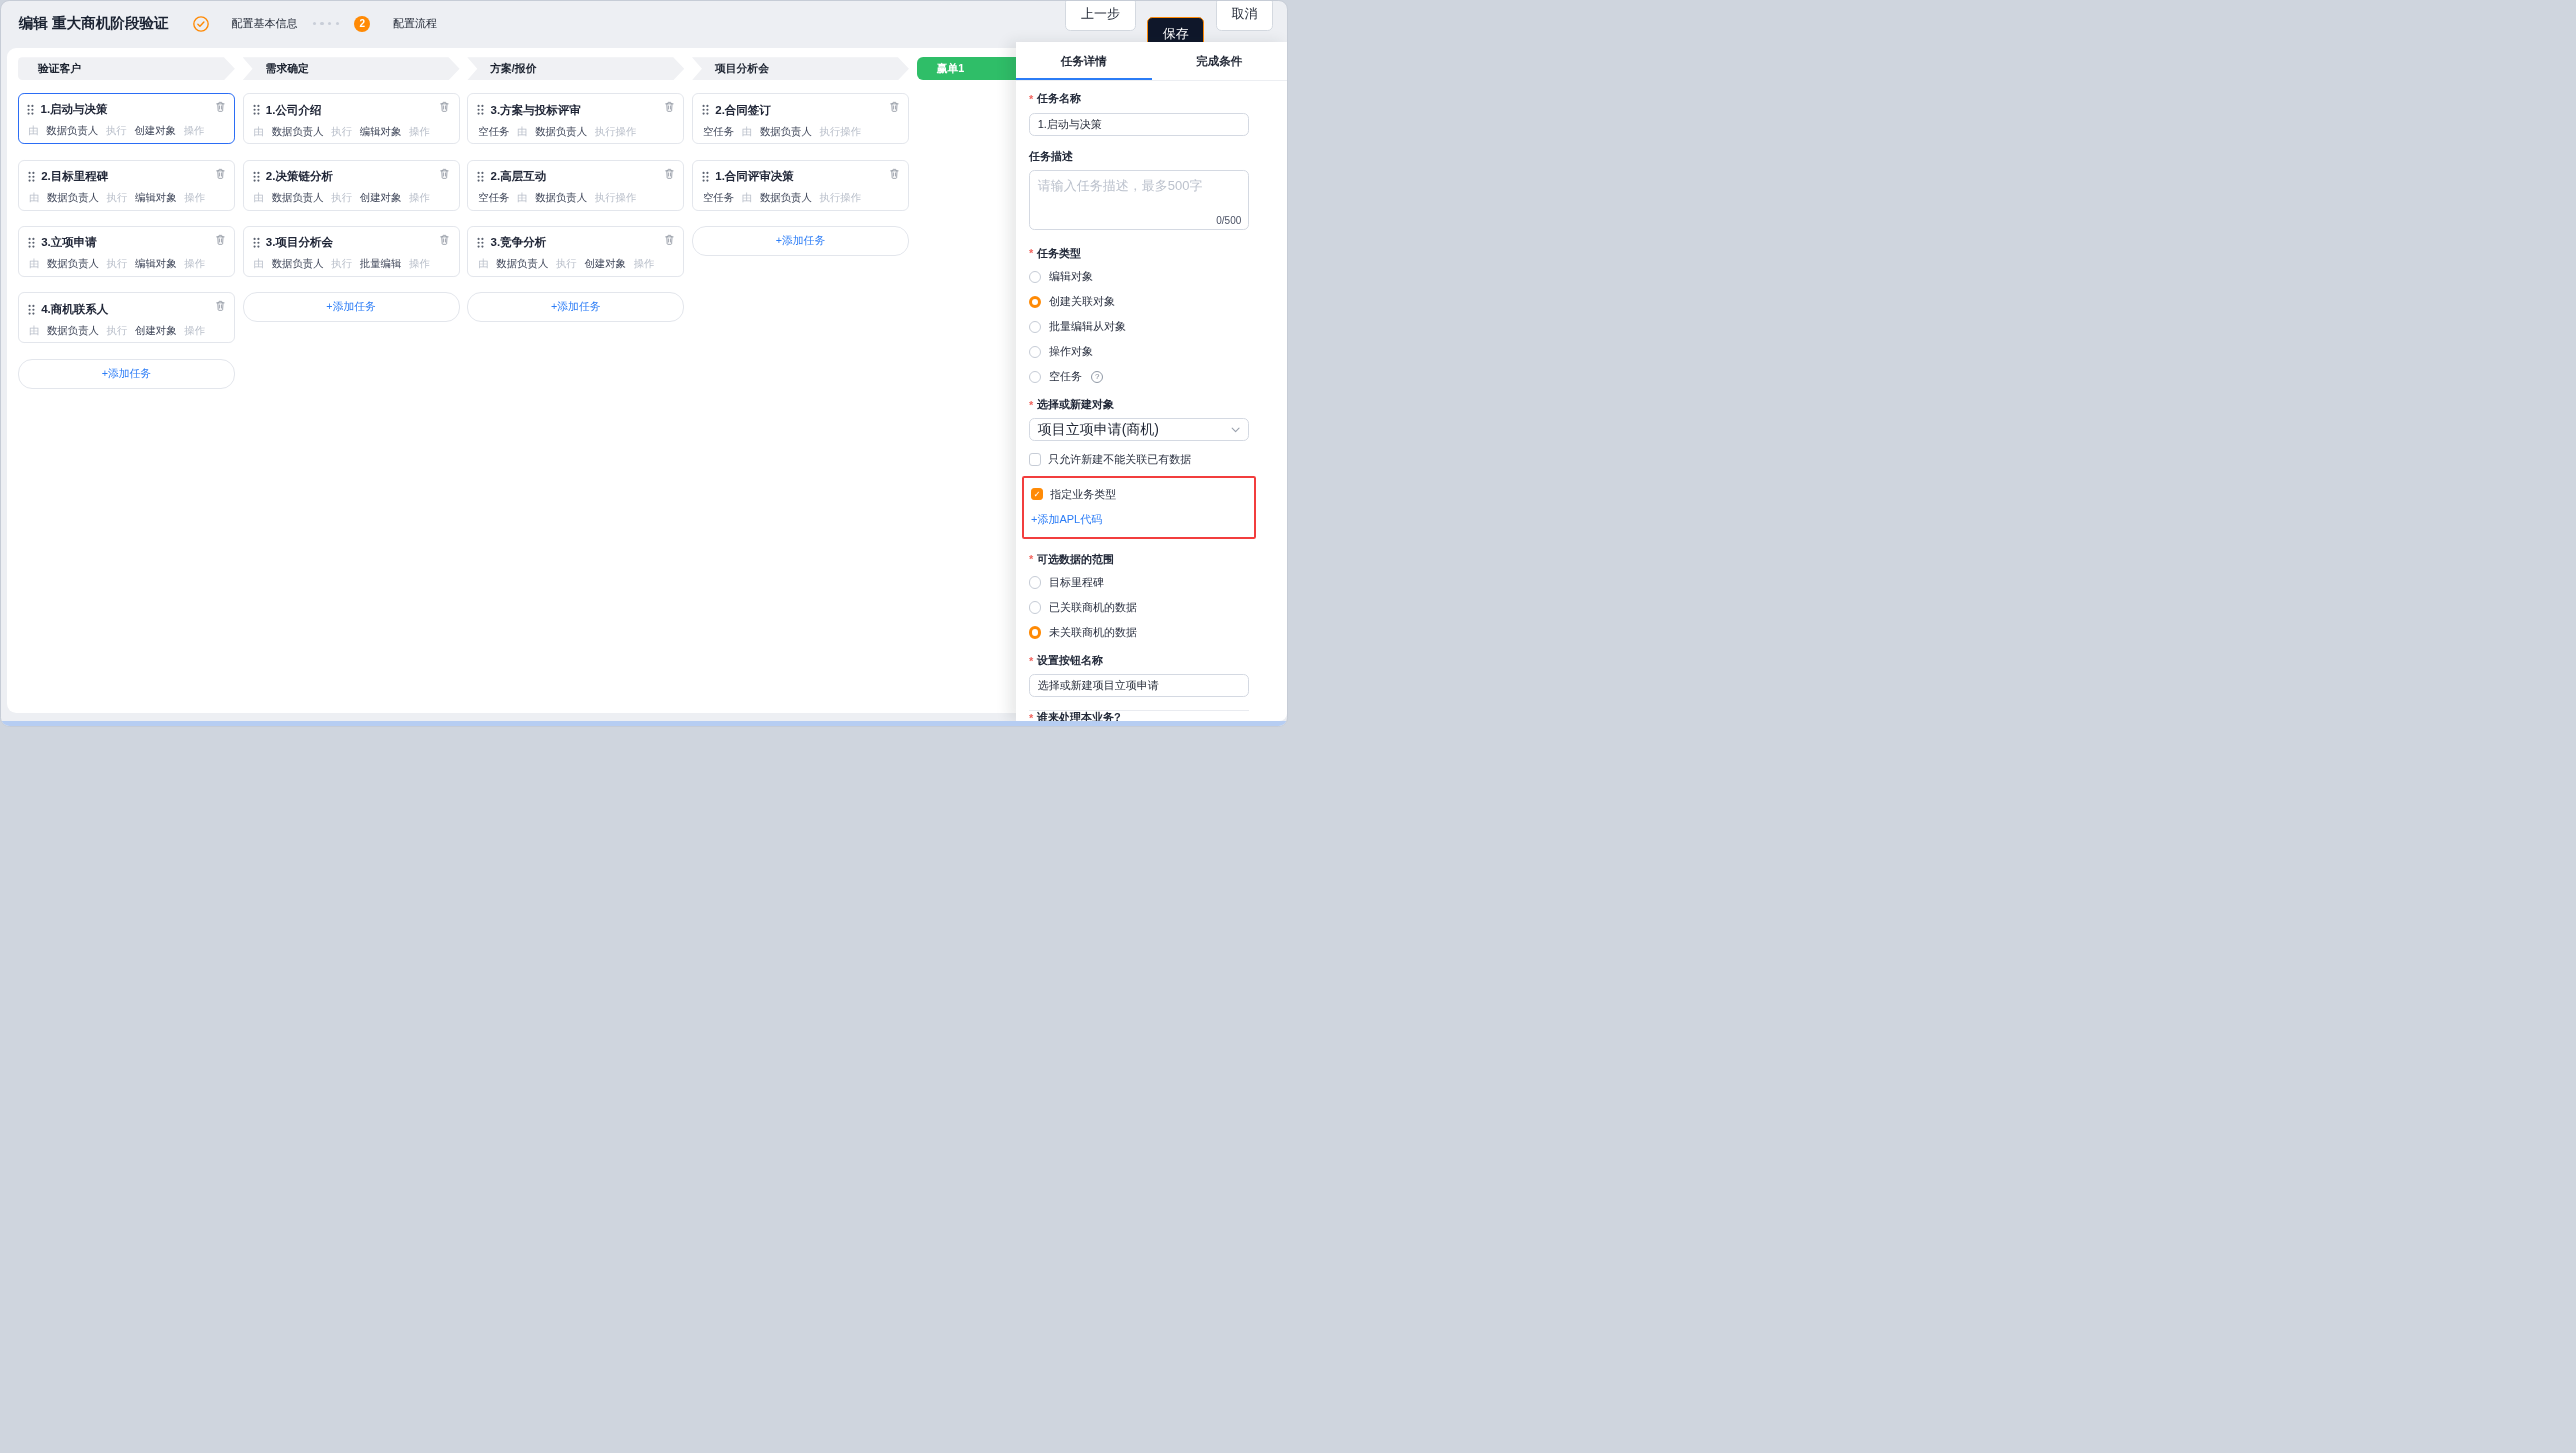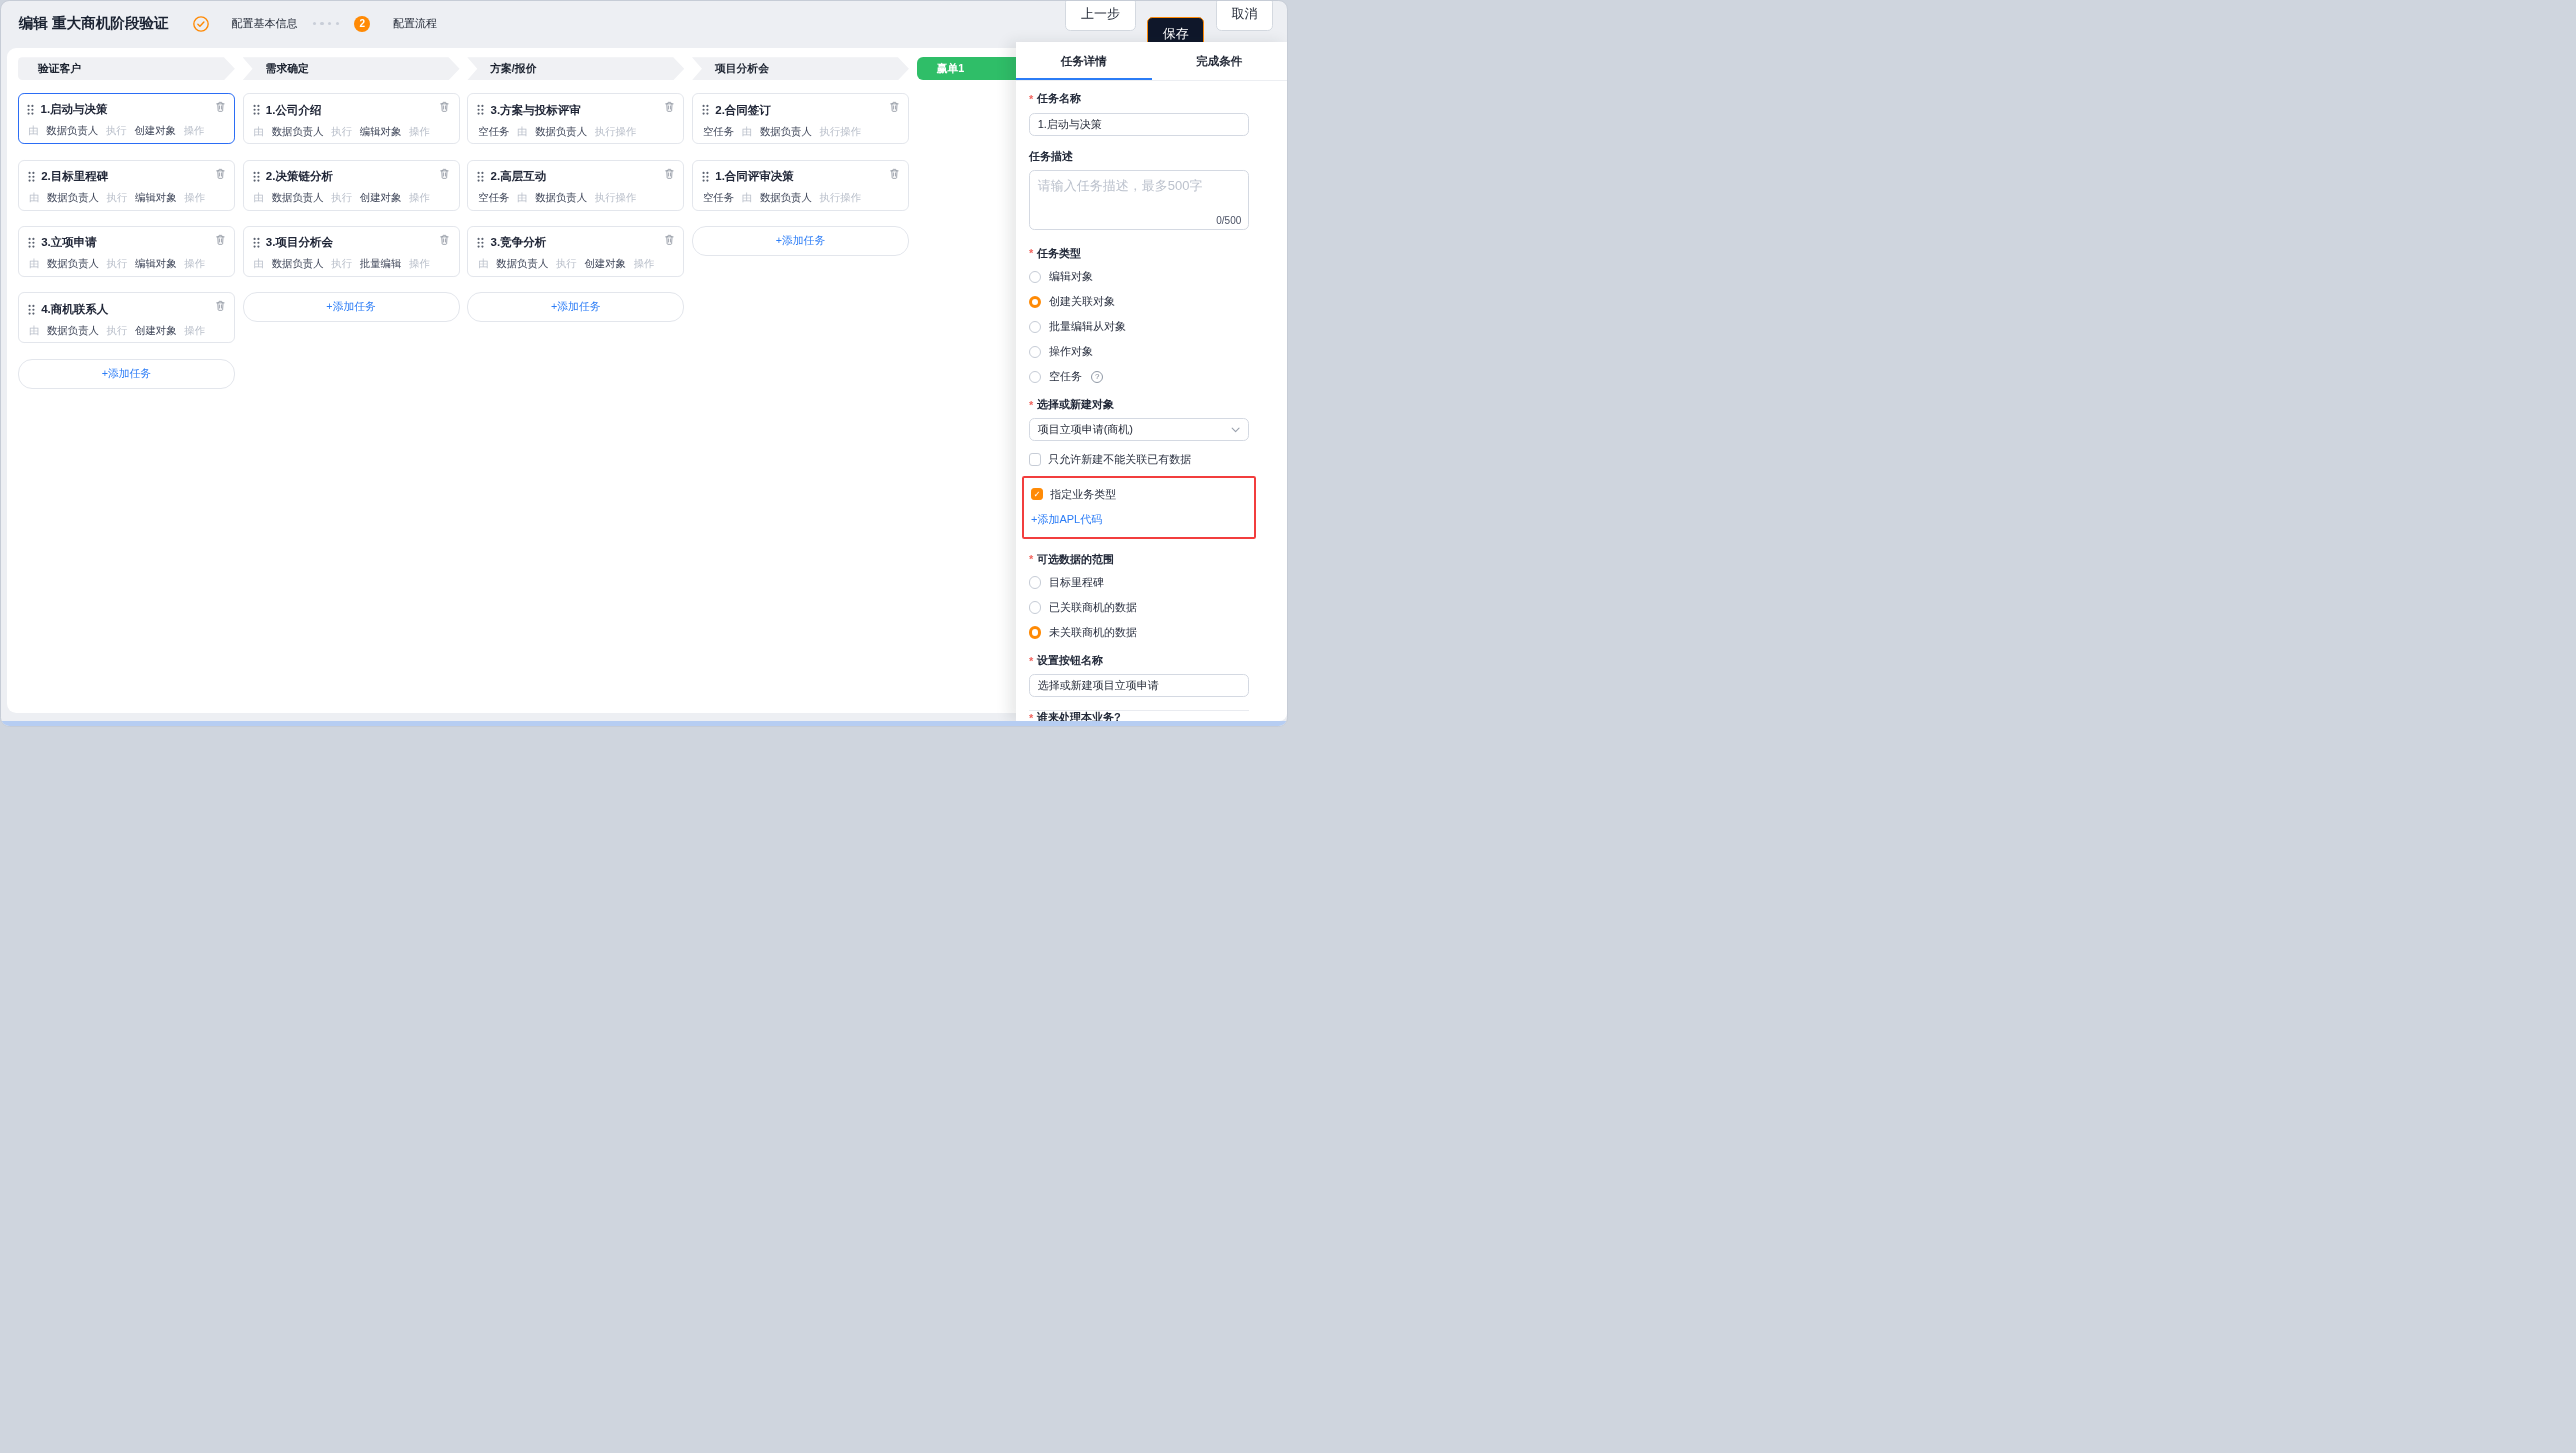--- a/index.html
+++ b/index.html
@@ -45,21 +45,21 @@
   .t-input{width:100%;height:23px;border:0.8px solid #d4d9e2;border-radius:5.4px;padding:0 7.7px;font-size:11px;color:#1f2533;box-sizing:border-box;font-family:inherit;outline:none;background:#fff;}
   .ta-wrap{position:relative;}
   .t-area{width:100%;height:60px;border:0.8px solid #d4d9e2;border-radius:5.4px;padding:6.1px 7.7px;font-size:13px;color:#1f2533;box-sizing:border-box;resize:none;font-family:inherit;outline:none;}
   .t-area::placeholder{color:#bcc2cd;}
   .counter{position:absolute;right:7.7px;bottom:7px;font-size:10px;color:#4a5164;}
   .radio-row{display:flex;align-items:center;gap:7.7px;margin:10px 0;cursor:pointer;}
   .radio{width:12.3px;height:12.3px;border-radius:50%;border:1.2px solid #c6ccd6;box-sizing:border-box;background:#fff;flex:0 0 auto;}
   .radio.on{border:3.8px solid #ff8a05;}
   .radio-label{font-size:11px;color:#2a3040;}
   .help{width:12.3px;height:12.3px;border-radius:50%;border:0.9px solid #9099a6;color:#7a828f;font-size:8px;display:flex;align-items:center;justify-content:center;box-sizing:border-box;margin-left:1.5px;}
-  .select{position:relative;width:100%;height:23px;border:0.8px solid #d4d9e2;border-radius:5.4px;display:flex;align-items:center;padding:0 7.7px;font-size:11px;color:#1f2533;box-sizing:border-box;cursor:pointer;background:#fff;}
+  .select{position:relative;width:100%;height:23px;border:0.8px solid #d4d9e2;border-radius:5.4px;display:flex;align-items:center;padding:0 7.7px;font-size:14px;color:#1f2533;box-sizing:border-box;cursor:pointer;background:#fff;}
   .select .chev{margin-left:auto;line-height:0;}
   .check-row{display:flex;align-items:center;gap:7px;margin:10.8px 0 0;cursor:pointer;}
   .checkbox{width:12.3px;height:12.3px;border-radius:3.1px;border:1.2px solid #c6ccd6;box-sizing:border-box;background:#fff;flex:0 0 auto;color:#fff;font-size:8.5px;font-weight:700;display:flex;align-items:center;justify-content:center;line-height:1;}
   .checkbox.on{background:#ff8a05;border-color:#ff8a05;}
   .check-label{font-size:11px;color:#2a3040;}
   .hl-box{margin:9.2px -7px 0 -7px;border:2.3px solid #f23d3d;border-radius:2.3px;padding:6.1px 7px 10px;}
   .hl-box .check-row{margin-top:2.3px;}
   .link{color:#2b7cf6;font-size:11px;cursor:pointer;margin-top:10px;display:inline-block;}
   .inline-radios{display:flex;gap:18.4px;}
   .panel-divider{position:absolute;left:13px;right:38px;bottom:10px;height:0.8px;background:#e9ebf0;}

